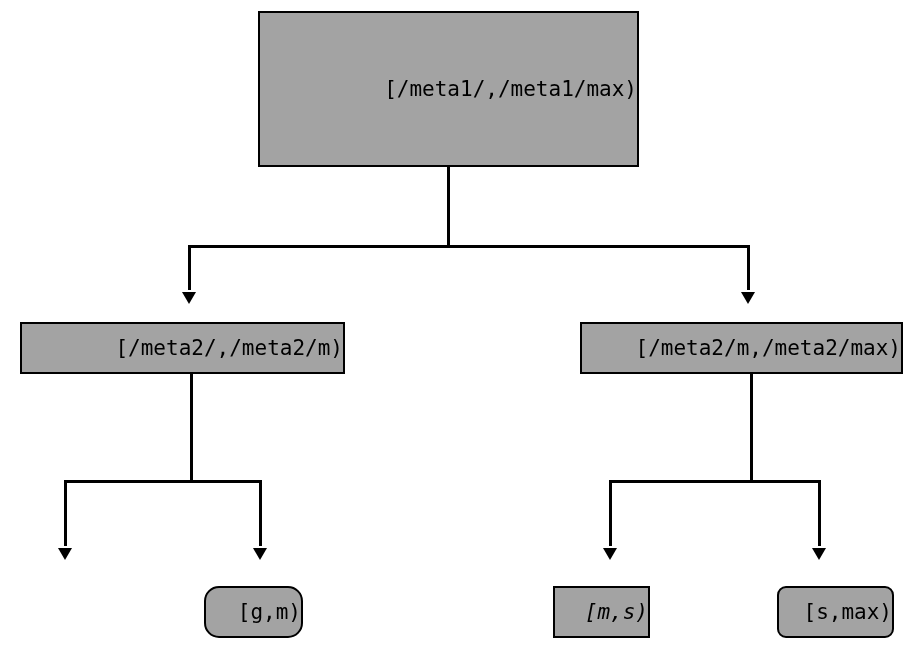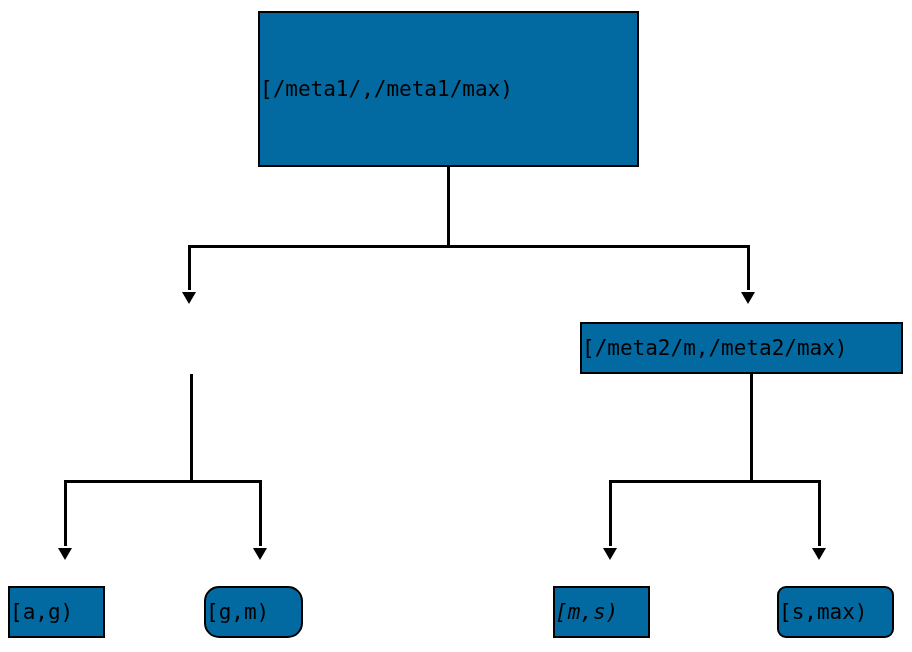--- a/index.html
+++ b/index.html
@@ -12,24 +12,24 @@
     width: 912px;
     height: 652px;
     background: #ffffff;
     overflow: hidden;
     font-family: "DejaVu Sans Mono", "Liberation Mono", monospace;
   }
   .node {
     position: absolute;
     box-sizing: border-box;
     border: 2px solid #000000;
-    background: #0369a1;
+    background: #a3a3a3;
     display: flex;
     align-items: center;
-    justify-content: flex-start;
+    justify-content: flex-end;
     color: #000000;
     white-space: pre;
   }
   .node-label {
     display: block;
     line-height: 1;
   }
   
   #node-root {
     left: 258px;
@@ -135,42 +135,42 @@
     <span class="node-label">[/meta1/,/meta1/max)</span>
   </div>
 
   <div class="edge-v" id="edge-root-stem"></div>
   <div class="edge-h" id="edge-root-bar"></div>
   <div class="edge-v" id="edge-root-left-drop"></div>
   <div class="edge-v" id="edge-root-right-drop"></div>
   <div class="arrowhead" id="arrow-root-left"></div>
   <div class="arrowhead" id="arrow-root-right"></div>
 
+  <div class="node" id="node-meta2-low">
+    <span class="node-label">[/meta2/,/meta2/m)</span>
+  </div>
 
   <div class="node" id="node-meta2-high">
     <span class="node-label">[/meta2/m,/meta2/max)</span>
   </div>
 
   <div class="edge-v" id="edge-left-stem"></div>
   <div class="edge-h" id="edge-left-bar"></div>
   <div class="edge-v" id="edge-left-l-drop"></div>
   <div class="edge-v" id="edge-left-r-drop"></div>
   <div class="arrowhead" id="arrow-left-l"></div>
   <div class="arrowhead" id="arrow-left-r"></div>
 
   <div class="edge-v" id="edge-right-stem"></div>
   <div class="edge-h" id="edge-right-bar"></div>
   <div class="edge-v" id="edge-right-l-drop"></div>
   <div class="edge-v" id="edge-right-r-drop"></div>
   <div class="arrowhead" id="arrow-right-l"></div>
   <div class="arrowhead" id="arrow-right-r"></div>
 
-  <div class="node" id="node-leaf-ag">
-    <span class="node-label">[a,g)</span>
-  </div>
 
   <div class="node" id="node-leaf-gm">
     <span class="node-label">[g,m)</span>
   </div>
 
   <div class="node" id="node-leaf-ms">
     <span class="node-label">[m,s)</span>
   </div>
 
   <div class="node" id="node-leaf-smax">

